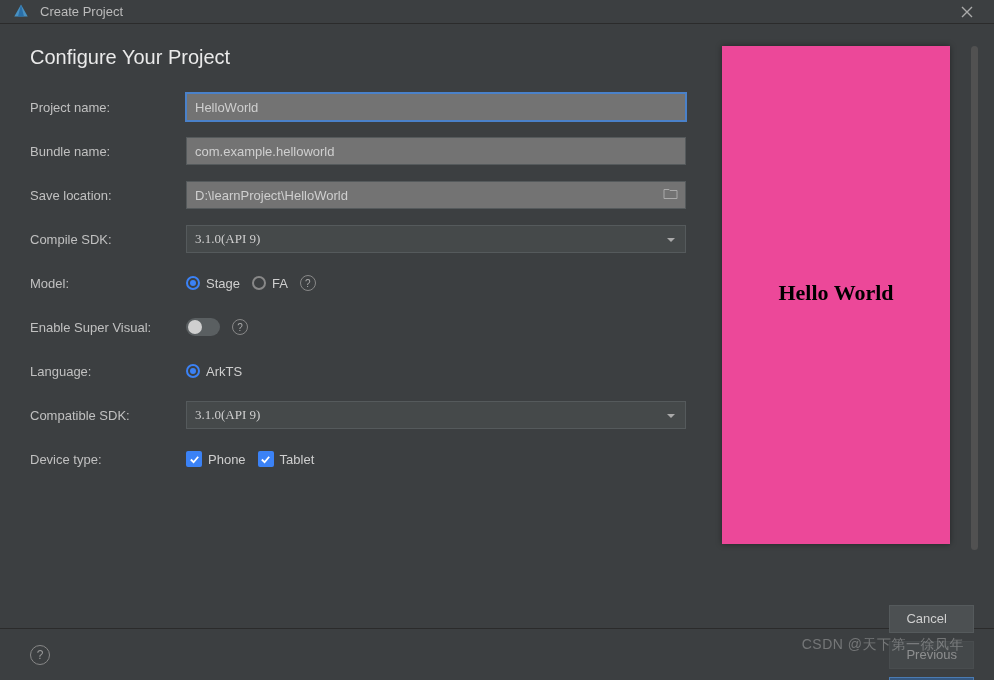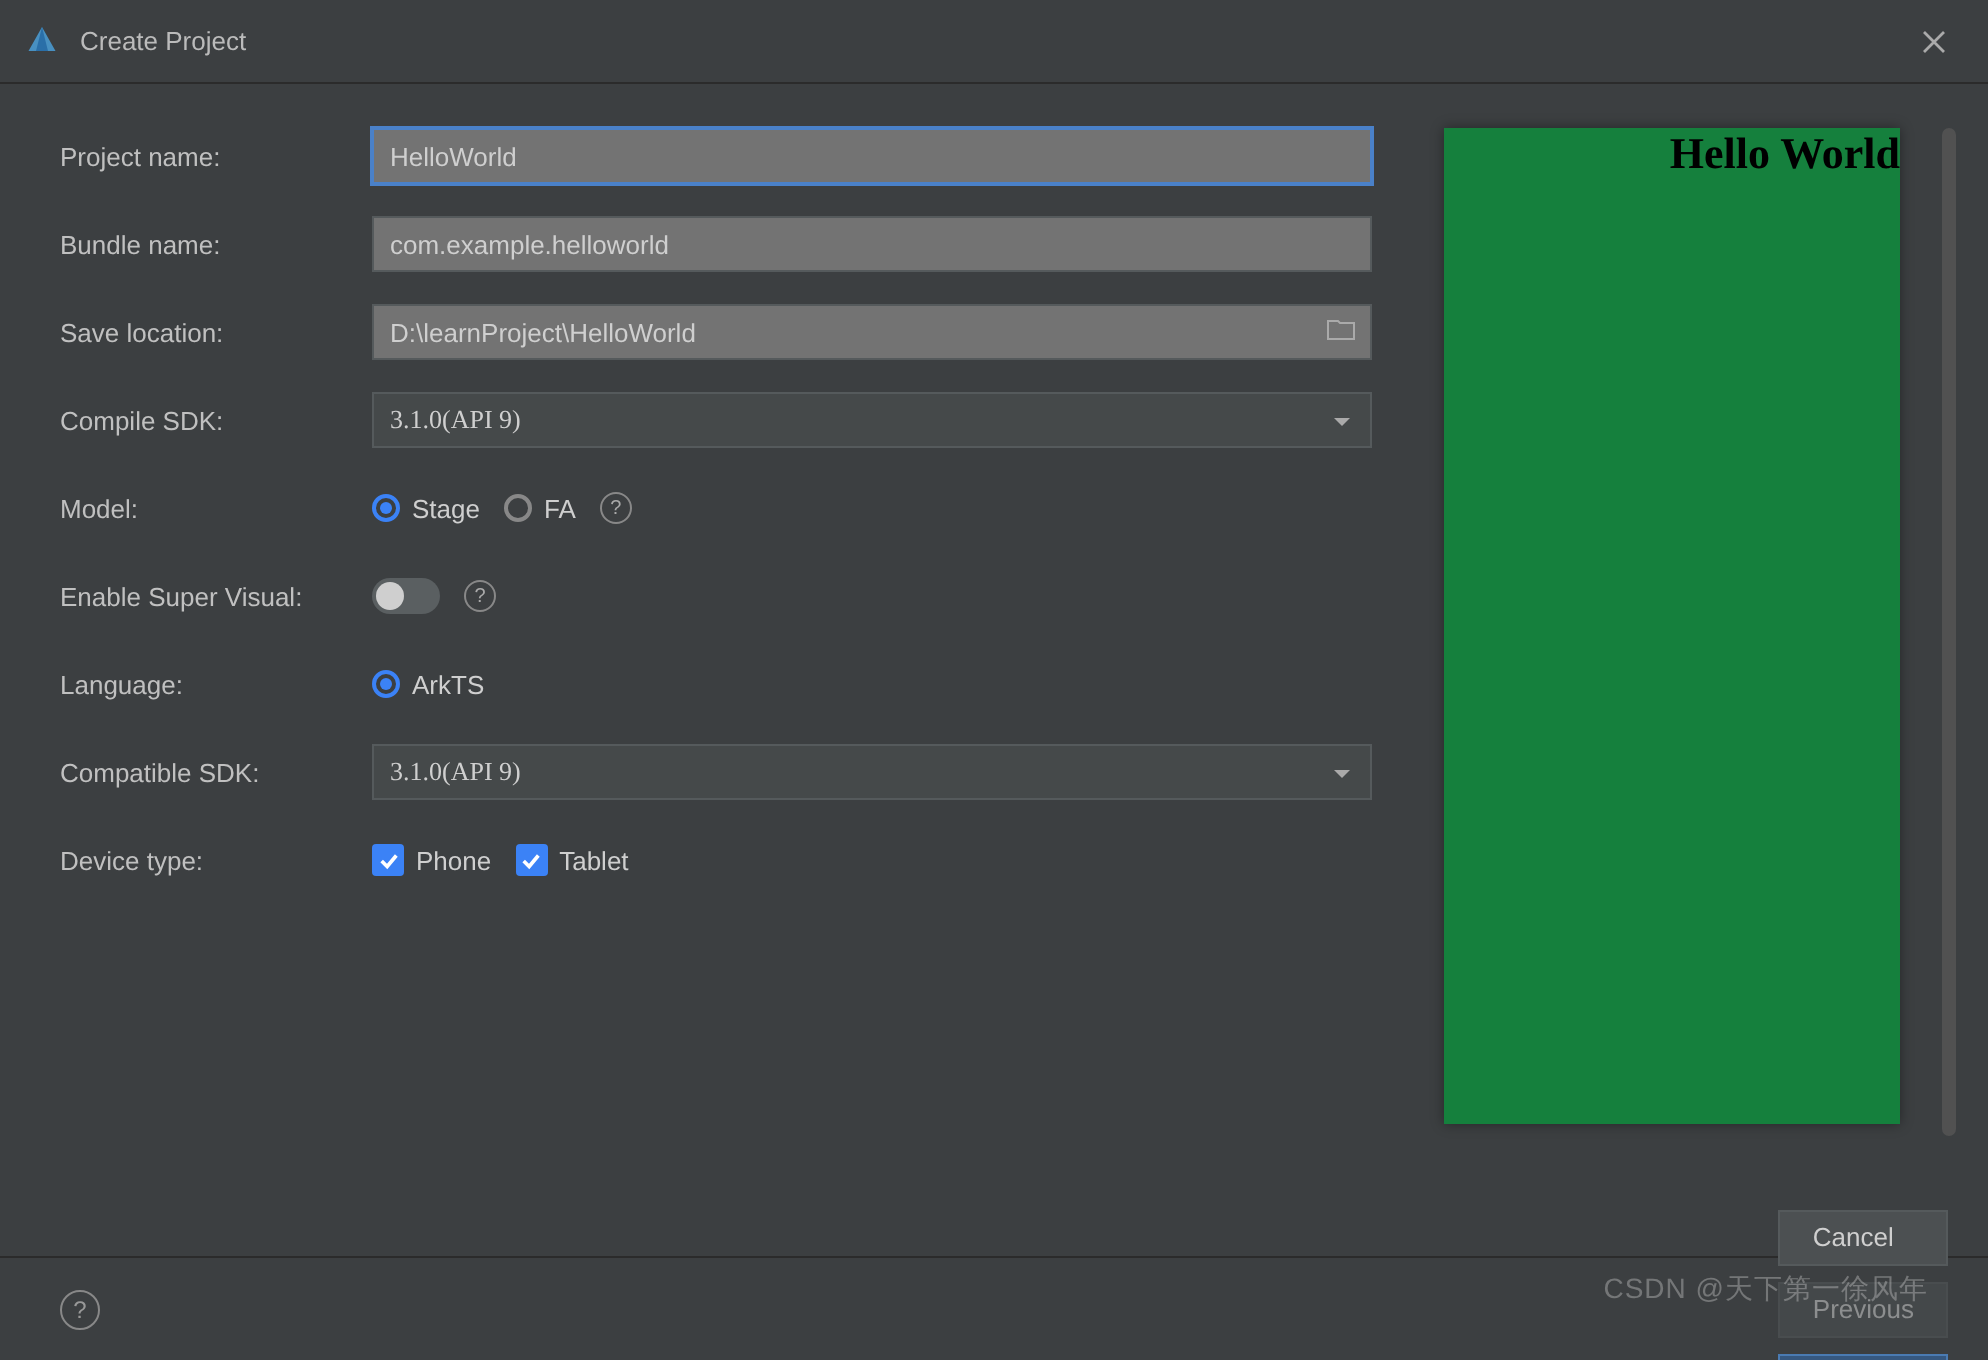--- a/index.html
+++ b/index.html
@@ -6,21 +6,21 @@
     body {
       width: 994px; height: 680px;
       background: #3c3f41;
       font-family: "Segoe UI", Arial, sans-serif;
       color: #bbbbbb;
       font-size: 13px;
       overflow: hidden;
       position: relative;
     }
     .titlebar {
-      height: 42px;
+      height: 24px;
       display: flex; align-items: center;
       padding: 0 12px;
       border-bottom: 1px solid #2b2b2b;
     }
     .titlebar-icon {
       width:18px; height:18px; margin-right:10px;
       display:flex; align-items:center; justify-content:center;
     }
     .titlebar-title { color: #bbbbbb; font-size: 13px; }
     .titlebar-close {
@@ -102,23 +102,24 @@
       width:16px; height:16px; background:#3b82f6; border-radius:2px;
       display:inline-flex; align-items:center; justify-content:center;
     }
     .chk svg { width:11px; height:11px; }
     .preview-wrap { width:246px; position:relative; }
     .preview-scroll {
       position:absolute; right:-10px; top:0; width:7px; height:504px;
       background:#515151; border-radius:4px;
     }
     .preview {
-      width:228px; height:498px; background:#15803d;
+      width:228px; height:498px; background:#ec4899;
       box-shadow:0 0 6px rgba(0,0,0,0.4);
-      display:flex; flex-direction:column; align-items:flex-end;
+      display:flex; flex-direction:column; align-items:center;
+      padding-top:234px;
     }
     .preview-text {
       font-family: "Times New Roman", serif;
       font-weight:bold; color:#000; font-size:22px;
     }
     .footer {
       position:absolute; bottom:0; left:0; right:0; height:52px;
       border-top:1px solid #2b2b2b;
       display:flex; align-items:center; padding:0 20px;
     }
@@ -154,20 +155,21 @@
   <span class="titlebar-title">Create Project</span>
   <span class="titlebar-close">
     <svg width="12" height="12" viewBox="0 0 12 12">
         <path d="M1 1 L11 11 M11 1 L1 11" stroke="#aaa" stroke-width="1.4"></path>
       </svg>
   </span>
 </div>
 
 <div class="content">
   <div class="form-area">
+    <div class="heading">Configure Your Project</div>
 
     <div class="row">
       <div class="label">Project name:</div>
       <div class="ctrl">
         <input class="input focused" value="HelloWorld" style="">
       </div>
     </div>
 
     <div class="row">
       <div class="label">Bundle name:</div>

